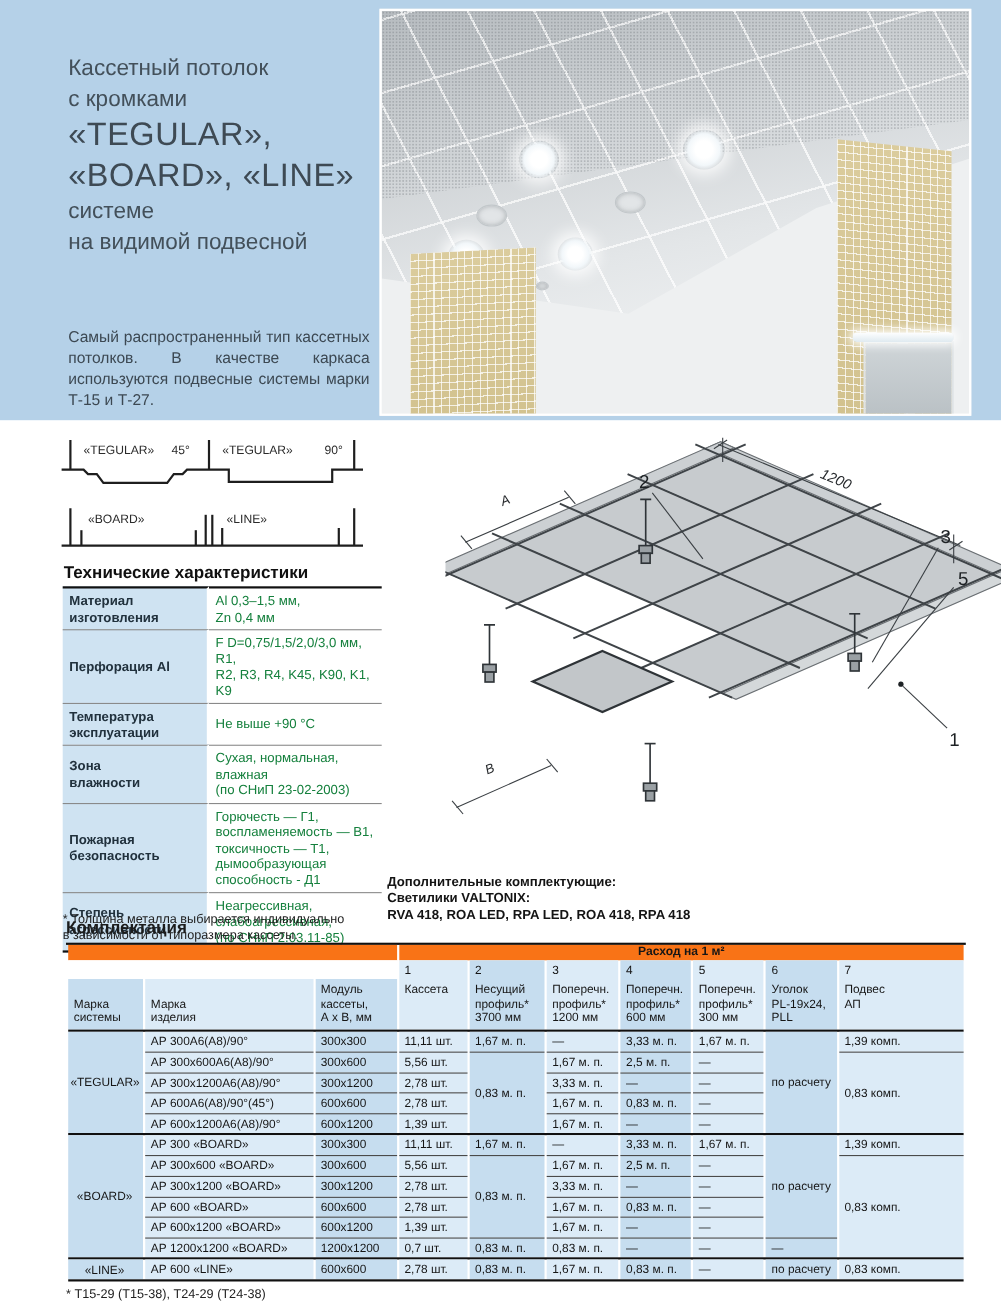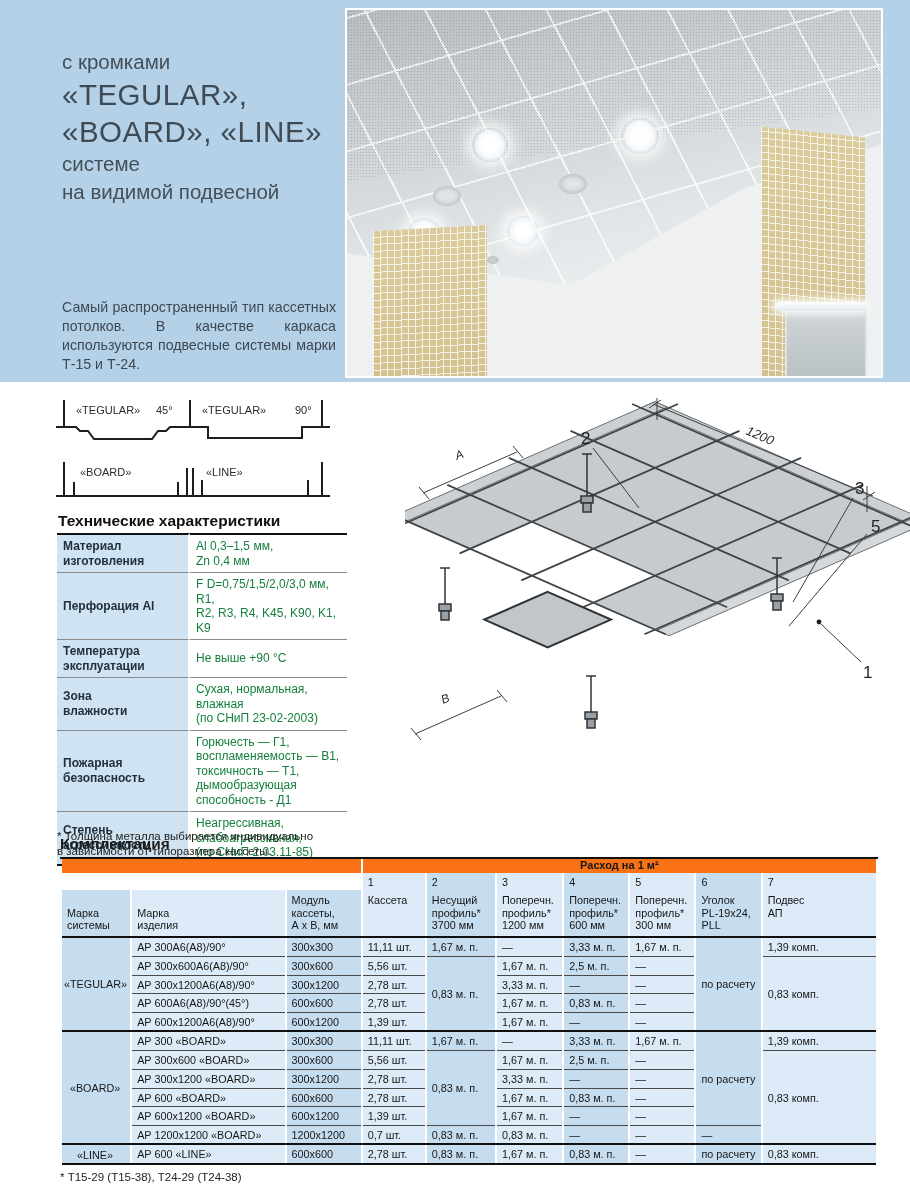--- a/index.html
+++ b/index.html
@@ -76,27 +76,28 @@
 
   svg text { font-family:"Liberation Sans", sans-serif; }
 </style>
 </head>
 <body>
 
 <div class="page">
 
   <div class="hero">
     <div class="hero-text">
+      <div class="t-sm">Кассетный потолок</div>
       <div class="t-sm">с кромками</div>
       <div class="t-big">«TEGULAR»,</div>
       <div class="t-big">«BOARD», «LINE»</div>
       <div class="t-sm">системе</div>
       <div class="t-sm">на видимой подвесной</div>
     </div>
-    <div class="hero-par">Самый распространенный тип кассетных потолков. В качестве каркаса используются подвесные системы марки Т-15 и Т-24.</div>
+    <div class="hero-par">Самый распространенный тип кассетных потолков. В качестве каркаса используются подвесные системы марки Т-15 и Т-27.</div>
 
     <div class="photo">
       <div class="ph-ceiling"></div>
       <div class="ph-grid"></div>
       <div class="ph-perf"></div>
       <div class="lamp" style="left:125px;top:118px;width:36px;height:34px;"></div>
       <div class="lamp" style="left:274px;top:108px;width:38px;height:36px;"></div>
       <div class="lamp" style="left:60px;top:208px;width:34px;height:32px;"></div>
       <div class="lamp" style="left:160px;top:206px;width:32px;height:30px;"></div>
       <div class="spk" style="left:86px;top:176px;width:28px;height:20px;"></div>
@@ -291,20 +292,25 @@
         <path d="M456,268 L416,230"></path>
       </g>
       <circle cx="414" cy="228" r="2.4" fill="#1d2124"></circle>
       <text x="176" y="50" font-size="17" fill="#1d2124">2</text>
       <text x="450" y="100" font-size="17" fill="#1d2124">3</text>
       <text x="466" y="138" font-size="17" fill="#1d2124">5</text>
       <text x="458" y="284" font-size="17" fill="#1d2124">1</text>
     </svg>
   </div>
 
+  <div class="extras">
+    <div>Дополнительные комплектующие:</div>
+    <div>Светилики VALTONIX:</div>
+    <div>RVA 418, ROA LED, RPA LED, ROA 418, RPA 418</div>
+  </div>
 
   <div class="kit-wrap">
     <div class="kit-title">Комплектация</div>
     <div class="rule"></div>
     <table class="kit">
       <colgroup>
         <col style="width:68px">
           <col style="width:152px">
           <col style="width:74px">
           <col style="width:62px">

